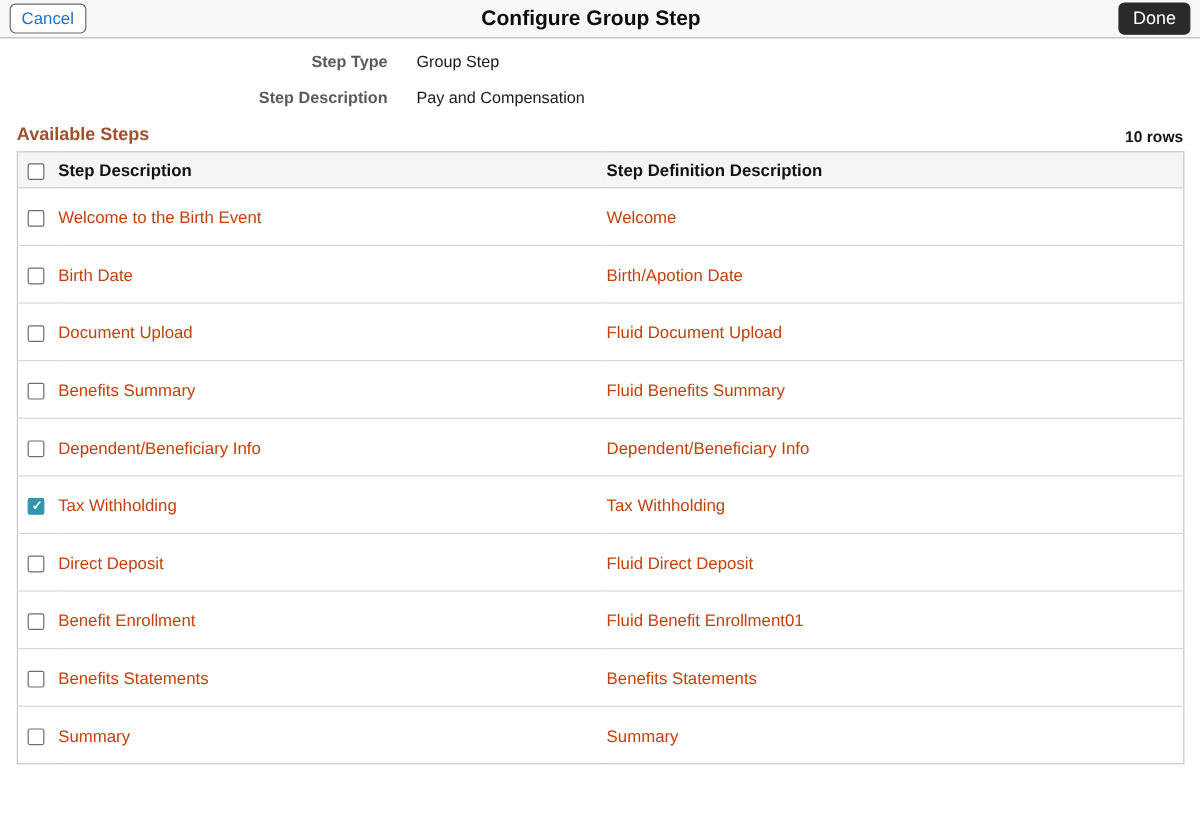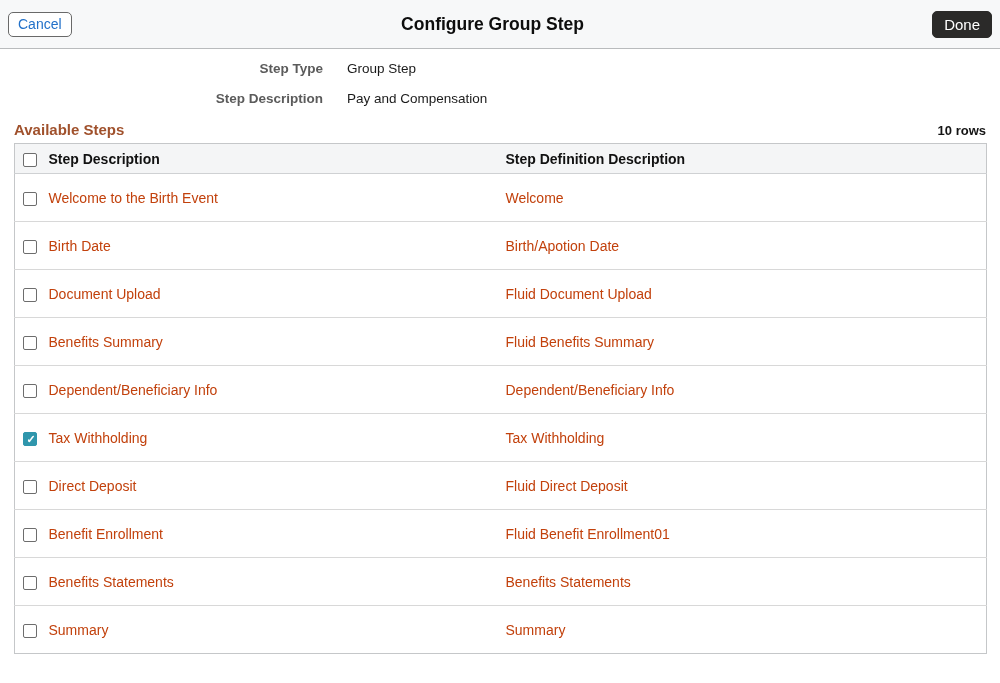--- a/index.html
+++ b/index.html
@@ -10,21 +10,21 @@
   }
   *{box-sizing:border-box;}
   html,body{margin:0;padding:0;}
   body{
     width:1000px;height:683px;background:#ffffff;
     font-family:"Liberation Sans", sans-serif;
     color:#1c1c1c;overflow:hidden;
   }
   
   .topbar{
-    position:relative;height:49px;background:#f7f8f9;
+    position:relative;height:32px;background:#f7f8f9;
     border-bottom:1px solid #b9bbbd;
     display:flex;align-items:center;justify-content:space-between;
     padding:0 8px;
   }
   .btn-cancel{
     font-family:"Liberation Sans", sans-serif;
     font-size:14px;color:var(--accent-blue);
     background:#ffffff;border:1px solid #696969;border-radius:5px;
     padding:3px 9px;cursor:pointer;line-height:17px;
   }

